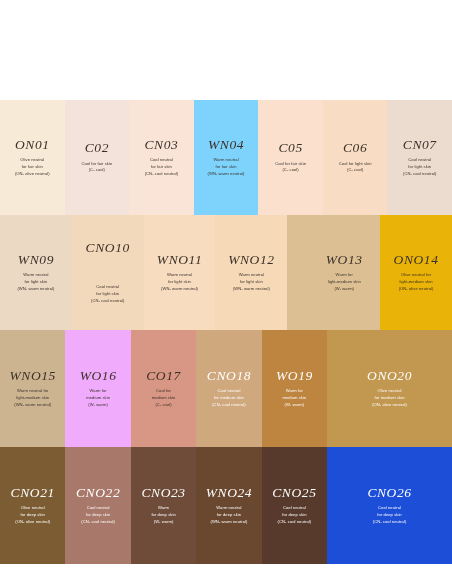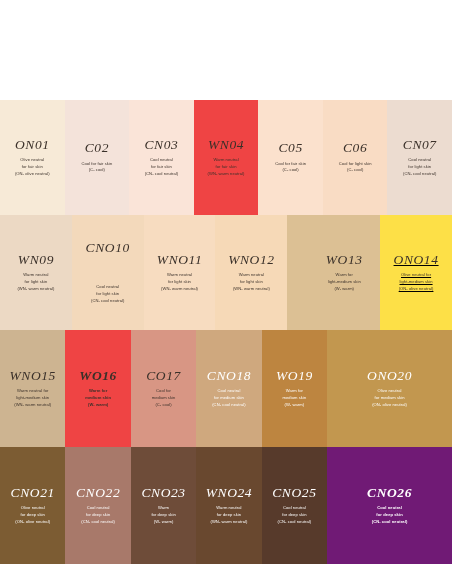--- a/index.html
+++ b/index.html
@@ -76,21 +76,21 @@
           <div class="code">C02</div>
           <div class="desc">Cool for fair skin
 (C- cool)</div>
         </div>
         <div class="swatch dark-text" style="background: rgb(250, 228, 216); flex: 1 0 0px;">
           <div class="code">CN03</div>
           <div class="desc">Cool neutral
 for fair skin
 (CN- cool neutral)</div>
         </div>
-        <div class="swatch dark-text" style="background: #ef4444; flex: 1 0 0px;">
+        <div class="swatch dark-text" style="background: #7dd3fc; flex: 1 0 0px;">
           <div class="code">WN04</div>
           <div class="desc">Warm neutral
 for fair skin
 (WN- warm neutral)</div>
         </div>
         <div class="swatch dark-text" style="background: rgb(251, 225, 205); flex: 1 0 0px;">
           <div class="code">C05</div>
           <div class="desc">Cool for fair skin
 (C- cool)</div>
         </div>
@@ -130,35 +130,35 @@
           <div class="desc">Warm neutral
 for light skin
 (WN- warm neutral)</div>
         </div>
         <div class="swatch dark-text" style="background: rgb(220, 192, 148); flex: 1 0 0px; padding-left: 24px;">
           <div class="code">WO13</div>
           <div class="desc">Warm for
 light-medium skin
 (W- warm)</div>
         </div>
-        <div class="swatch dark-text" style="background: #fde047; flex: 1 0 0px; text-decoration: underline;">
+        <div class="swatch dark-text" style="background: #eab308; flex: 1 0 0px;">
           <div class="code">ONO14</div>
           <div class="desc">Olive neutral for
 light-medium skin
 (ON- olive neutral)</div>
         </div>
       </div>
       <div class="row row-3">
         <div class="swatch dark-text" style="background: rgb(205, 180, 145); flex: 1 0 0px;">
           <div class="code">WNO15</div>
           <div class="desc">Warm neutral for
 light-medium skin
 (WN- warm neutral)</div>
         </div>
-        <div class="swatch dark-text" style="background: #ef4444; flex: 1 0 0px; font-weight: bold;">
+        <div class="swatch dark-text" style="background: #f0abfc; flex: 1 0 0px;">
           <div class="code">WO16</div>
           <div class="desc">Warm for
 medium skin
 (W- warm)</div>
         </div>
         <div class="swatch dark-text" style="background: rgb(216, 150, 132); flex: 1 0 0px;">
           <div class="code">CO17</div>
           <div class="desc">Cool for
 medium skin
 (C- cool)</div>
@@ -206,21 +206,21 @@
           <div class="desc">Warm neutral
 for deep skin
 (WN- warm neutral)</div>
         </div>
         <div class="swatch light-text" style="background: rgb(87, 58, 43); flex: 1 0 0px;">
           <div class="code">CNO25</div>
           <div class="desc">Cool neutral
 for deep skin
 (CN- cool neutral)</div>
         </div>
-        <div class="swatch light-text" style="background: #701a75; flex: 2 0 0px; font-weight: bold;">
+        <div class="swatch light-text" style="background: #1d4ed8; flex: 2 0 0px;">
           <div class="code">CNO26</div>
           <div class="desc">Cool neutral
 for deep skin
 (CN- cool neutral)</div>
         </div>
       </div>
     </div>
 </div>
 
 </body></html>

